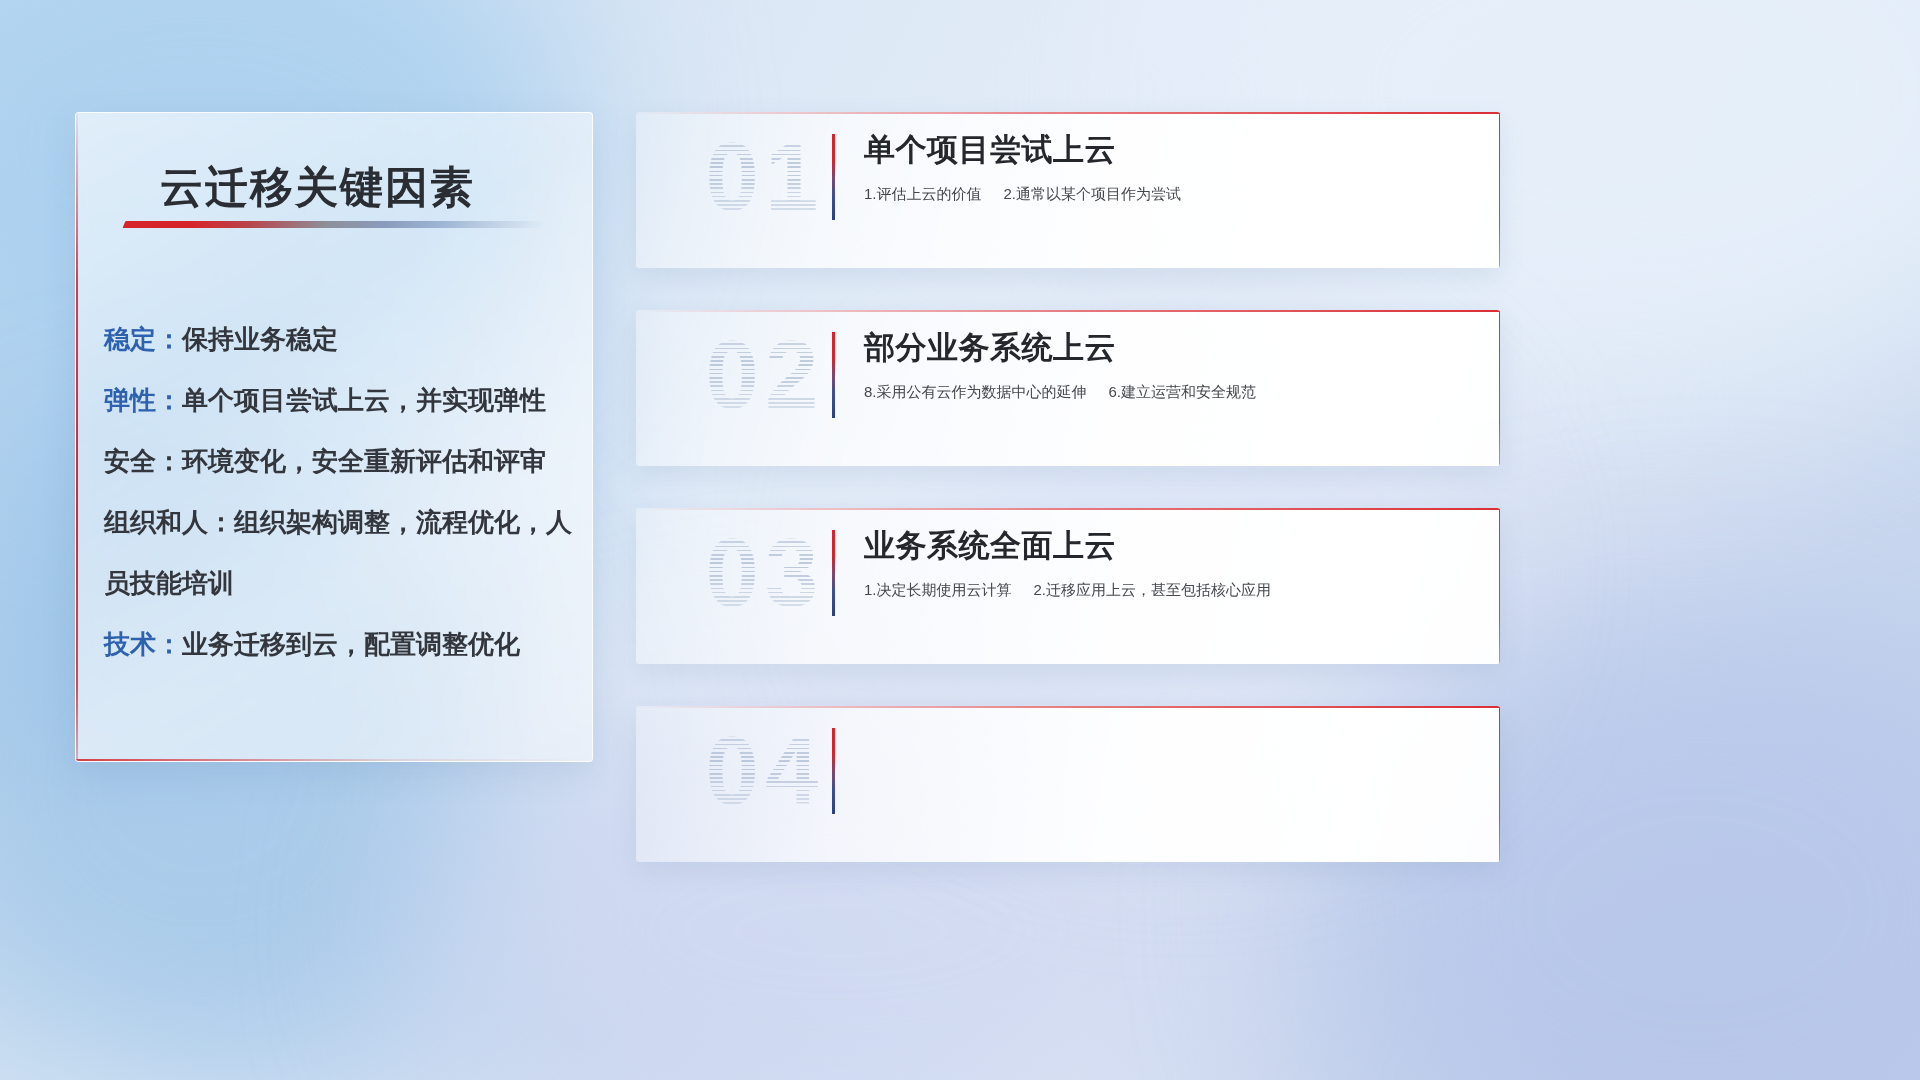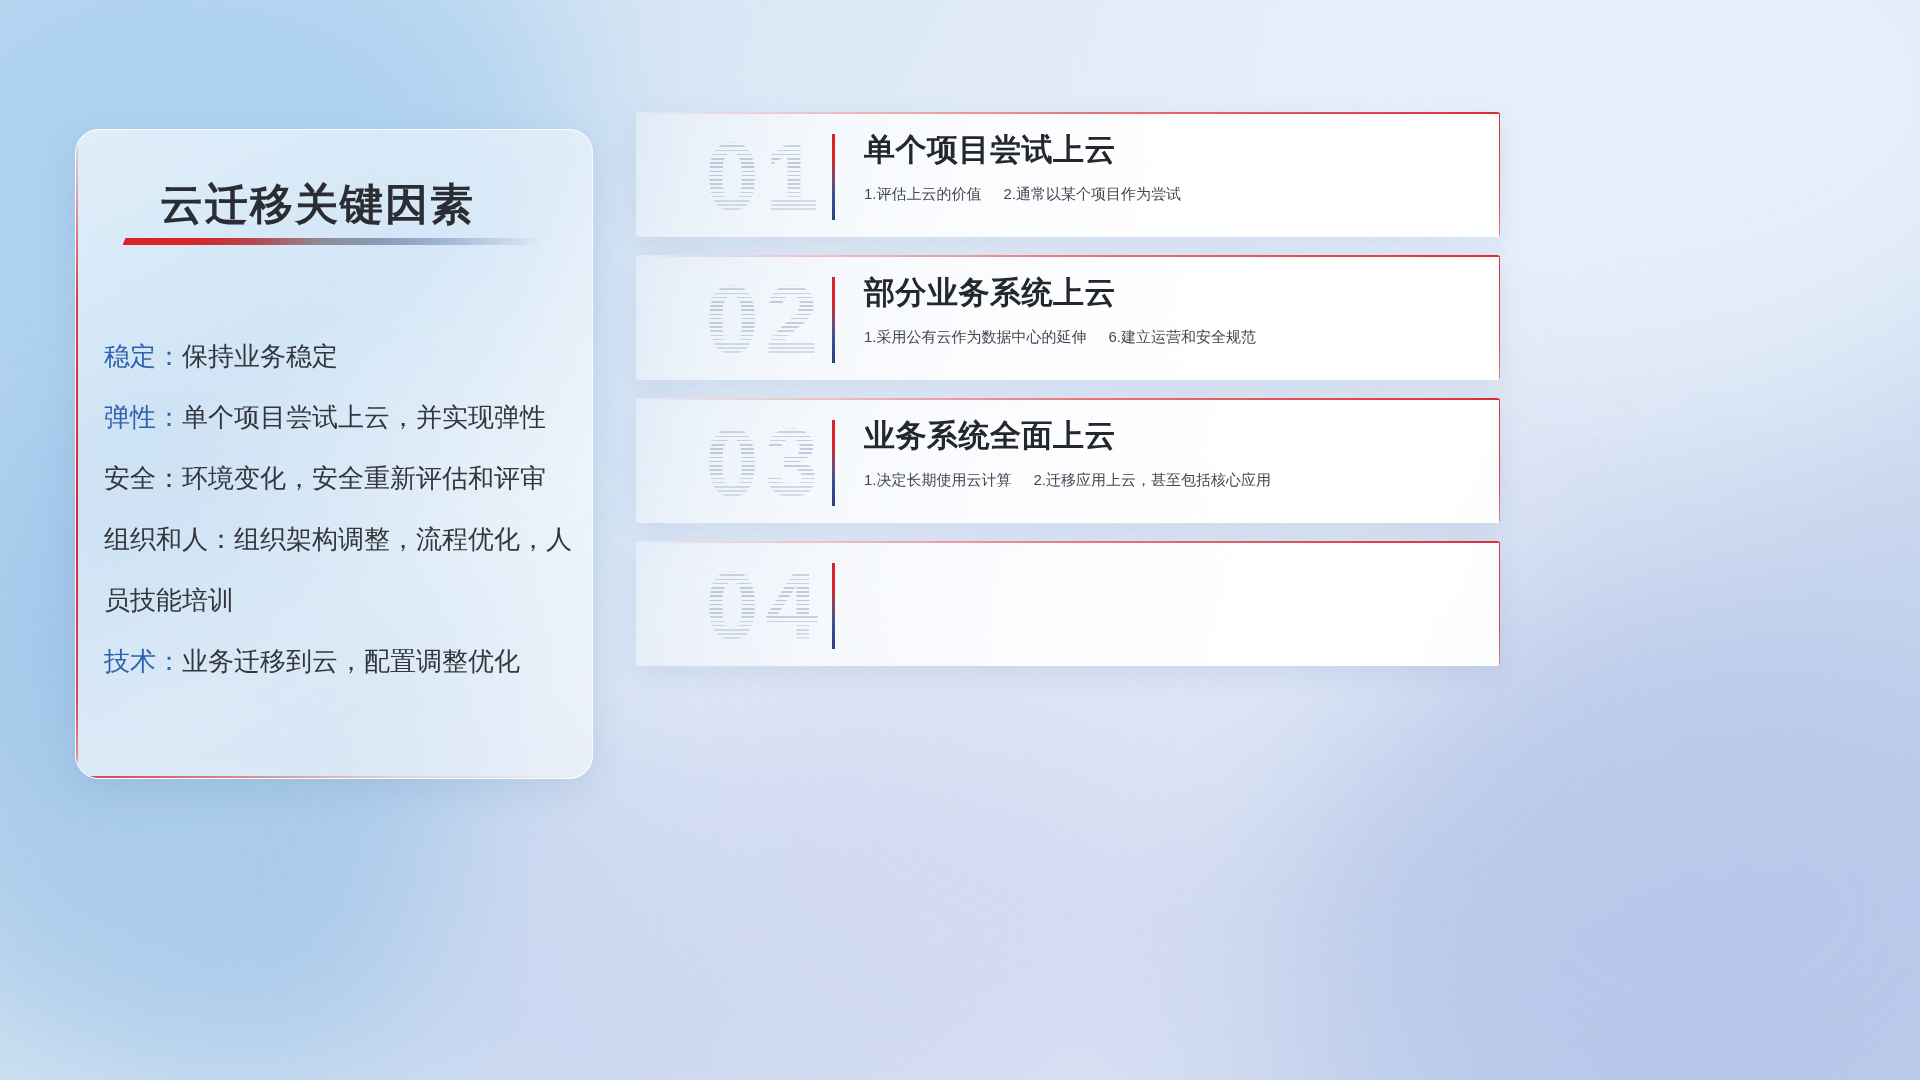--- a/index.html
+++ b/index.html
@@ -43,31 +43,30 @@
   .blob-f { left: 900px; top: 360px; width: 560px; height: 420px;
             background: rgba(219,228,245,0.55); }
 
   
   #left-panel {
     position: absolute;
     left: 75px;
     top: 112px;
     width: 516px;
     height: 648px;
-    border-radius: 24px;
+    border-radius: 4px;
     background: linear-gradient(150deg,
         rgba(255,255,255,0.62) 0%,
         rgba(255,255,255,0.46) 34%,
         rgba(255,255,255,0.60) 66%,
         rgba(255,255,255,0.52) 100%);
     border: 1px solid rgba(255,255,255,0.85);
     box-shadow: 0 10px 34px rgba(92,124,168,0.16);
     backdrop-filter: blur(6px);
     overflow: hidden;
-    margin-top: 17px;
   }
   
   #left-panel::before {
     content: "";
     position: absolute;
     left: 0; top: 0; bottom: 0;
     width: 2px;
     background: linear-gradient(180deg,
       rgba(214,32,39,0.06) 0%,
       rgba(214,32,39,0.85) 26%,
@@ -109,20 +108,21 @@
         #c6d6e8 90%, rgba(214,226,240,0) 100%);
     transform: skewX(-22deg);
     border-radius: 1px;
   }
 
   .factor-list {
     position: absolute;
     left: 28px;
     top: 196px;
     right: 18px;
+    font-weight: bold;
   }
   .factor-row {
     font-size: 26px;
     line-height: 61px;
     white-space: nowrap;
     color: #33363c;
   }
   .factor-row.wrap { white-space: normal; }
   .factor-label { color: #2f62ae; }
   .factor-label.plain { color: #33363c; }
@@ -130,22 +130,22 @@
 
   
   #cards {
     position: absolute;
     left: 636px;
     top: 112px;
     width: 864px;
   }
   .step-card {
     position: relative;
-    height: 125px;
-    margin-bottom: 18px;
+    height: 156px;
+    margin-bottom: 42px;
     border-radius: 3px;
     background: linear-gradient(104deg,
         rgba(255,255,255,0.30) 0%,
         rgba(255,255,255,0.72) 24%,
         rgba(255,255,255,0.95) 55%,
         rgba(255,255,255,0.99) 82%,
         rgba(255,255,255,0.96) 100%);
     box-shadow: 0 8px 26px rgba(94,124,167,0.13);
     overflow: hidden;
   }
@@ -267,21 +267,21 @@
         <div class="step-body">
           <div class="step-heading">单个项目尝试上云</div>
           <div class="step-sub"><span>1.评估上云的价值</span><span class="sub-gap"></span><span>2.通常以某个项目作为尝试</span></div>
         </div>
       </div>
       <div class="step-card">
         <div class="step-number"><span class="num-tint">02</span></div>
         <div class="step-divider"></div>
         <div class="step-body">
           <div class="step-heading">部分业务系统上云</div>
-          <div class="step-sub"><span>1.采用公有云作为数据中心的延伸</span><span class="sub-gap"></span><span>6.建立运营和安全规范</span></div>
+          <div class="step-sub"><span>8.采用公有云作为数据中心的延伸</span><span class="sub-gap"></span><span>6.建立运营和安全规范</span></div>
         </div>
       </div>
       <div class="step-card">
         <div class="step-number"><span class="num-tint">03</span></div>
         <div class="step-divider"></div>
         <div class="step-body">
           <div class="step-heading">业务系统全面上云</div>
           <div class="step-sub"><span>1.决定长期使用云计算</span><span class="sub-gap"></span><span>2.迁移应用上云，甚至包括核心应用</span></div>
         </div>
       </div>

